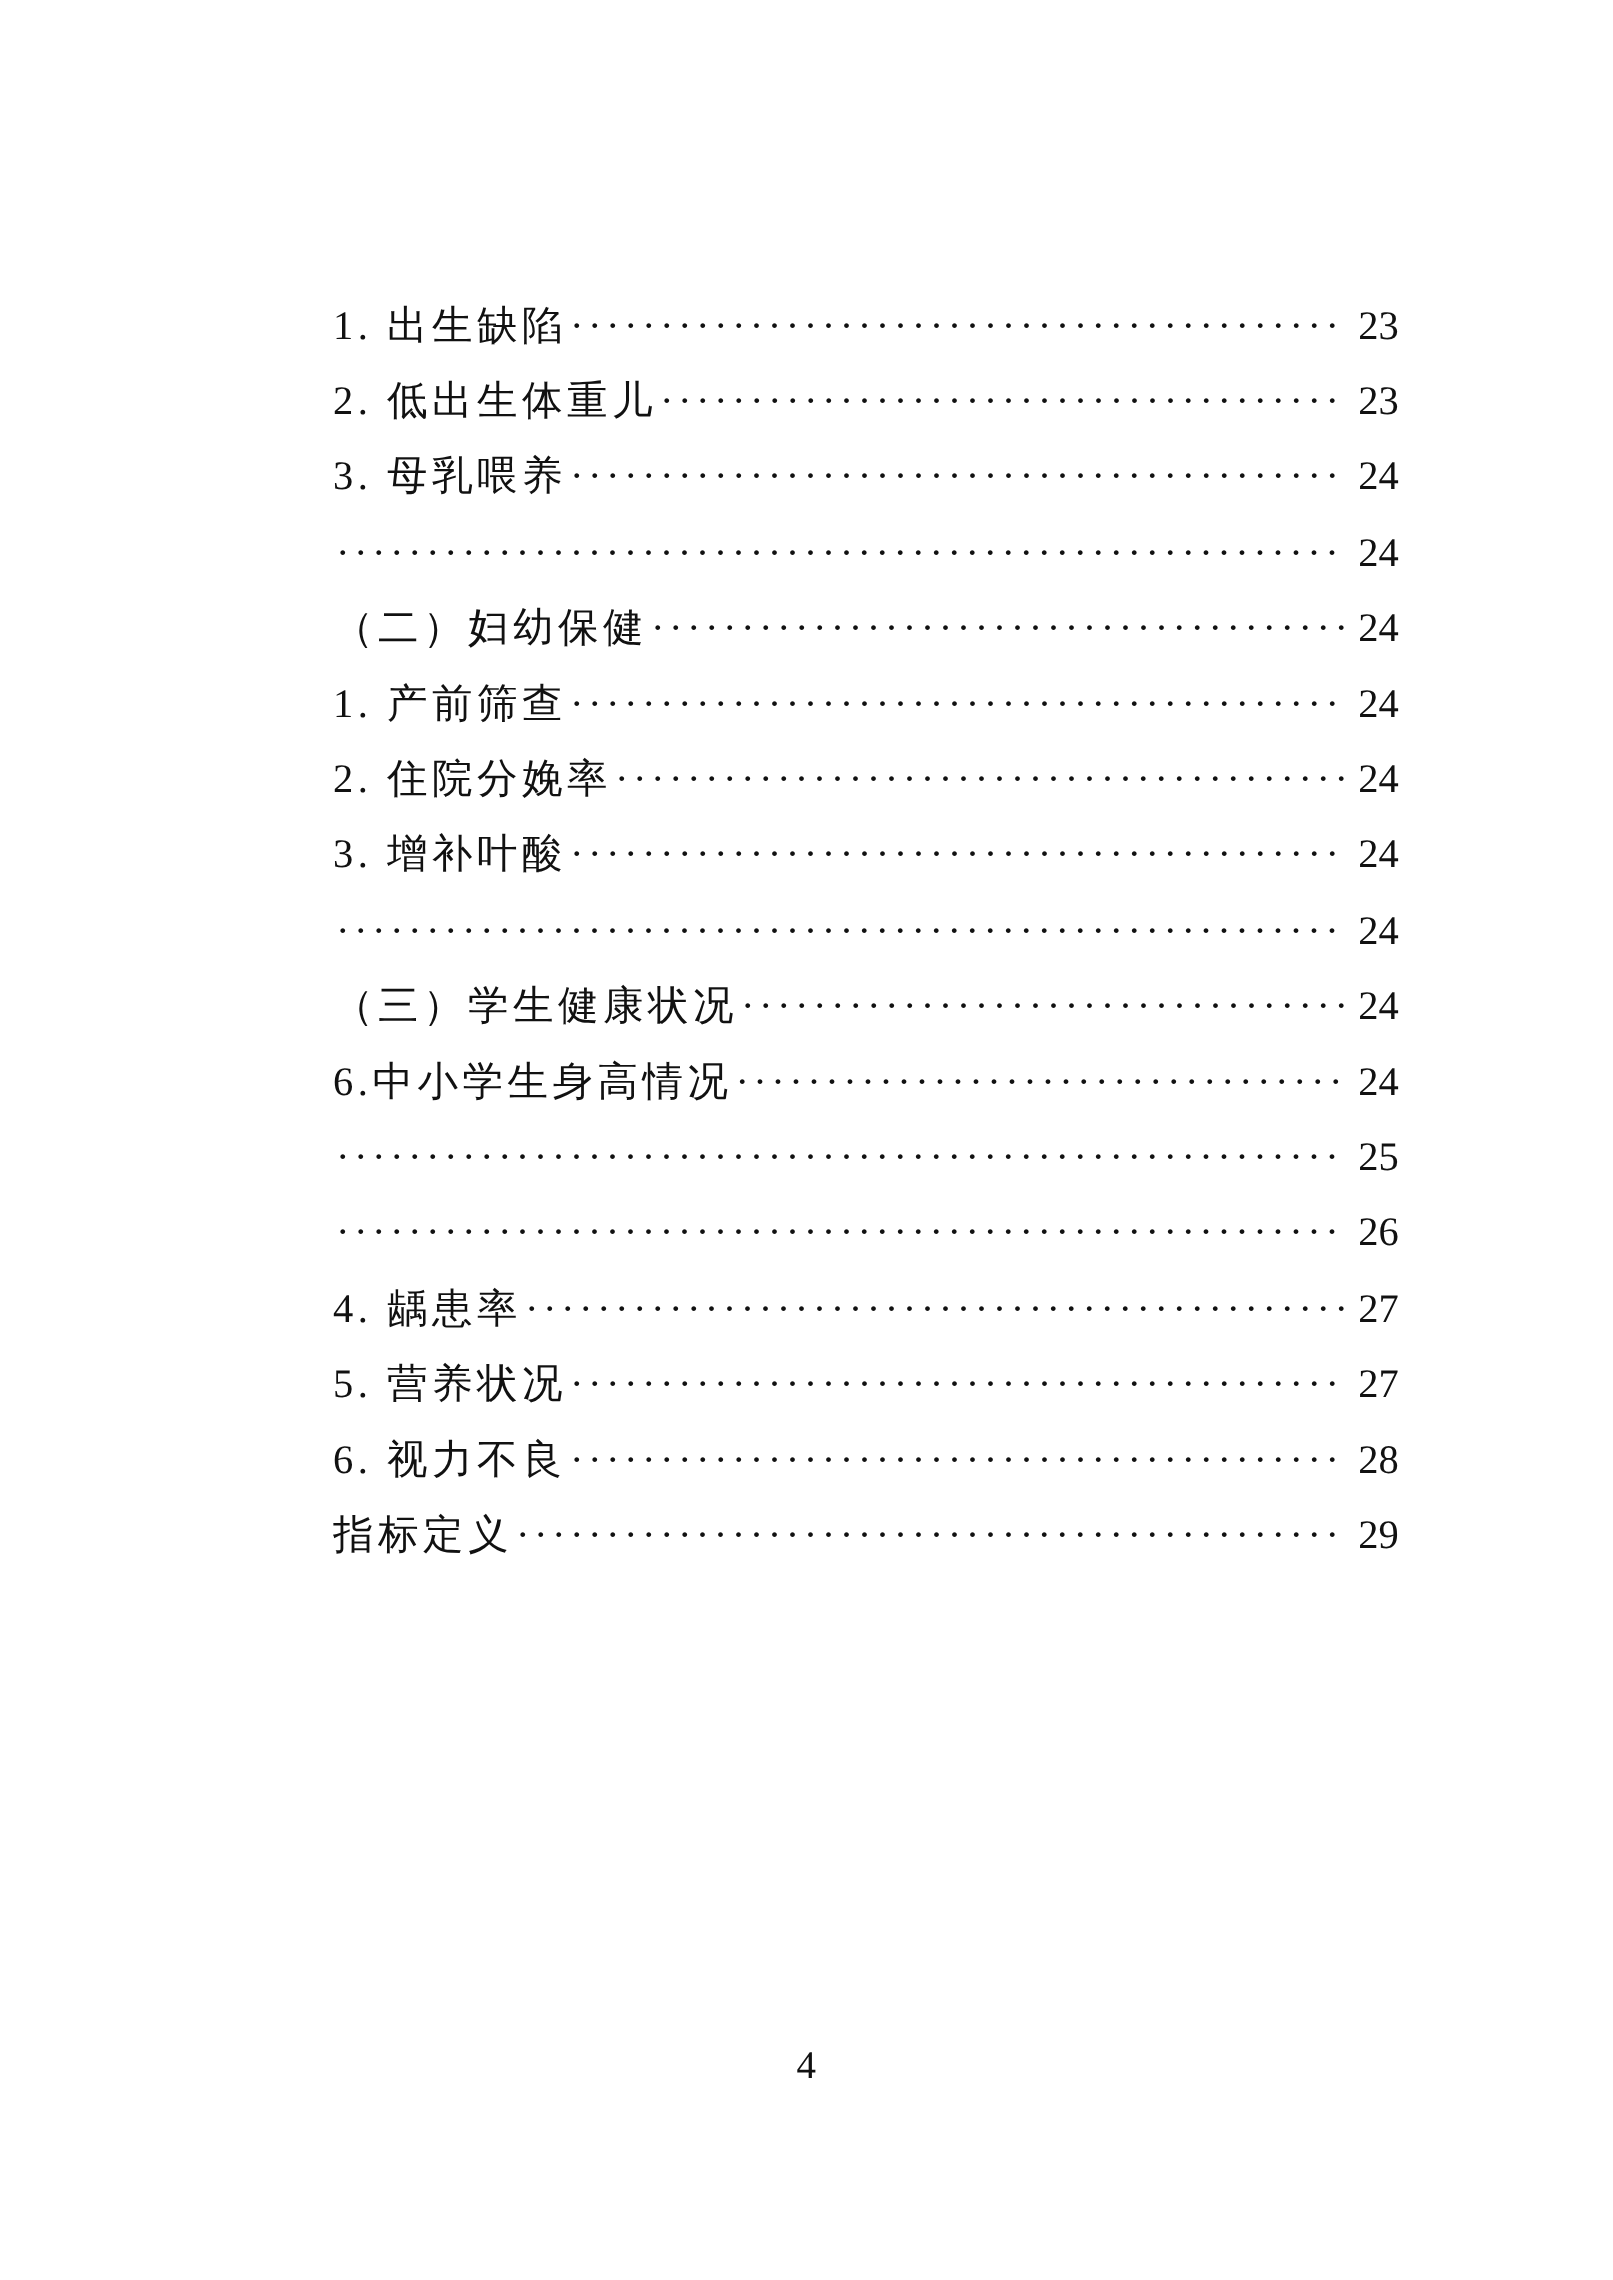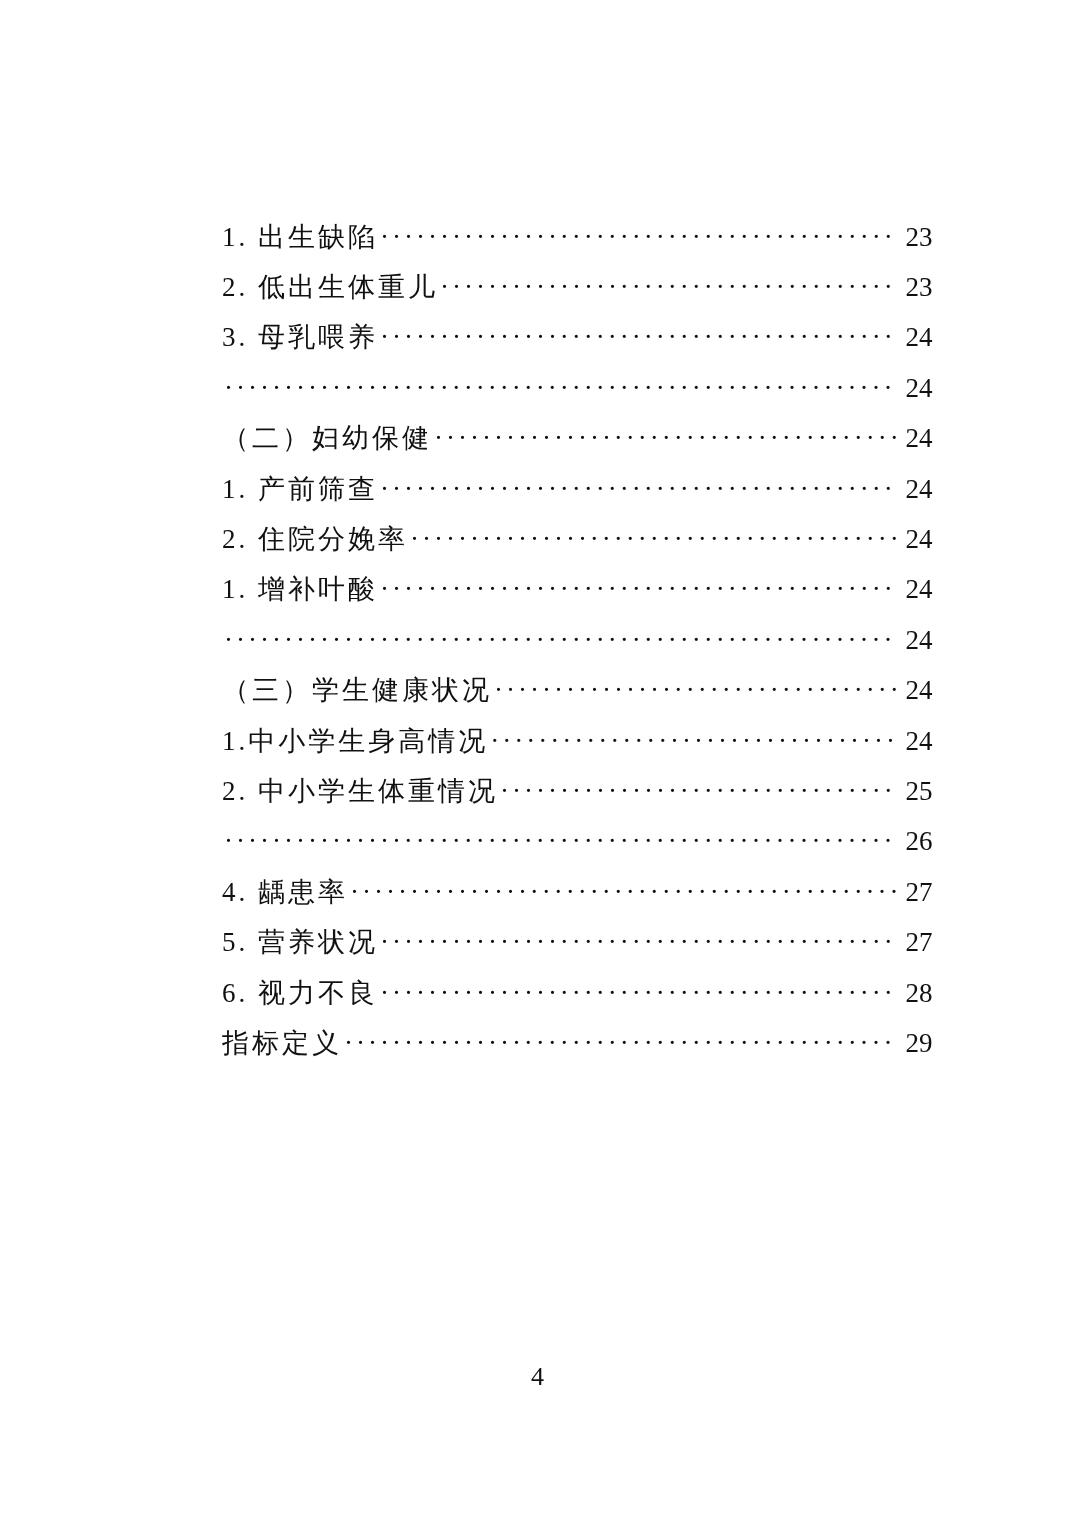--- a/index.html
+++ b/index.html
@@ -12,21 +12,21 @@
     width: 1075px;
     height: 1520px;
     background: #ffffff;
     overflow: hidden;
     font-family: "Liberation Serif", "DejaVu Serif", serif;
     color: #111111;
   }
   .toc {
     position: absolute;
     left: 222px;
-    top: 212px;
+    top: 192px;
     width: 718px;
   }
   .toc-row {
     display: flex;
     align-items: center;
     height: 50.4px;
     font-size: 27px;
     line-height: 1;
     white-space: nowrap;
   }
@@ -92,40 +92,39 @@
         <span class="toc-label">1. 产前筛查</span>
         <span class="toc-leader">································································································································································</span>
         <span class="toc-page">24</span>
       </div>
       <div class="toc-row">
         <span class="toc-label">2. 住院分娩率</span>
         <span class="toc-leader">································································································································································</span>
         <span class="toc-page">24</span>
       </div>
       <div class="toc-row">
-        <span class="toc-label">1. 增补叶酸</span>
+        <span class="toc-label">3. 增补叶酸</span>
         <span class="toc-leader">································································································································································</span>
         <span class="toc-page">24</span>
       </div>
       <div class="toc-row">
         <span class="toc-leader">································································································································································</span>
         <span class="toc-page">24</span>
       </div>
       <div class="toc-row">
         <span class="toc-label">（三）学生健康状况</span>
         <span class="toc-leader">································································································································································</span>
         <span class="toc-page">24</span>
       </div>
       <div class="toc-row">
-        <span class="toc-label">1.中小学生身高情况</span>
+        <span class="toc-label">6.中小学生身高情况</span>
         <span class="toc-leader">································································································································································</span>
         <span class="toc-page">24</span>
       </div>
       <div class="toc-row">
-        <span class="toc-label">2. 中小学生体重情况</span>
         <span class="toc-leader">································································································································································</span>
         <span class="toc-page">25</span>
       </div>
       <div class="toc-row">
         <span class="toc-leader">································································································································································</span>
         <span class="toc-page">26</span>
       </div>
       <div class="toc-row">
         <span class="toc-label">4. 龋患率</span>
         <span class="toc-leader">································································································································································</span>

